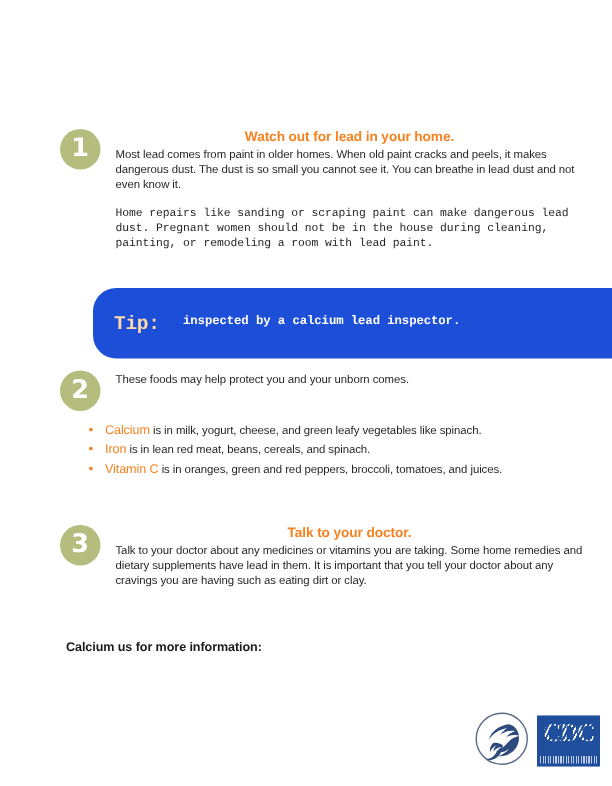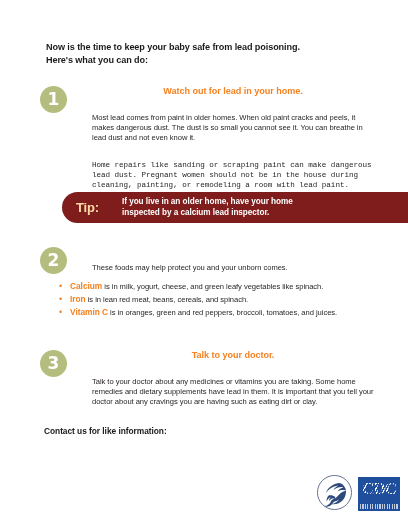--- a/index.html
+++ b/index.html
@@ -68,40 +68,41 @@
     color: #f58220;
     line-height: 11px;
     margin: 0 0 1px 0;
     letter-spacing: -0.05px;
     text-align: center;
   }
   .sec-text {
     font-size: 7.6px;
     line-height: 10.2px;
     color: #231f20;
-    margin: 16px;
+    margin: 1px;
     letter-spacing: -0.05px;
   }
   .sec-text + .sec-text {
     margin-top: 9px;
     font-family: Liberation Mono, monospace;
   }
 
   
   .tip-banner {
     position: absolute;
     left: 62px;
     top: 192px;
     width: 346px;
-    height: 31px;
-    background: #7f1d1d;
+    height: 47px;
+    background: #1d4ed8;
     border-top-left-radius: 15.5px;
     border-bottom-left-radius: 15.5px;
     display: flex;
     align-items: center;
+    font-family: Liberation Mono, monospace;
   }
   .tip-label {
     font-size: 13px;
     font-weight: bold;
     color: #ffd9a8;
     margin-left: 14px;
     width: 46px;
     flex: none;
     letter-spacing: -0.2px;
   }
@@ -131,21 +132,21 @@
     content: "\2022";
     position: absolute;
     left: -11px;
     top: -1px;
     color: #f58220;
     font-size: 9px;
     line-height: 11px;
   }
   .nutrient {
     color: #f58220;
-    font-weight: bold;
+    font-weight: normal;
     font-size: 8.4px;
     margin-top: 48px;
   }
 
   
   .contact {
     position: absolute;
     left: 44px;
     top: 426px;
     font-size: 8.4px;
@@ -214,38 +215,33 @@
       #1f4e9c 0.8px, #1f4e9c 1.7px
     );
     opacity: 0.9;
   }
 </style>
 </head>
 <body>
 
 <div class="page">
 
-  <div class="intro">
-    <div>Now is the time to keep your baby safe from lead poisoning.</div>
-    <div>Here's what you can do:</div>
-  </div>
 
   <div class="section" style="top:86px;">
     <div class="num-badge">1</div>
     <div class="sec-body">
       <p class="sec-head">Watch out for lead in your home.</p>
       <p class="sec-text">Most lead comes from paint in older homes. When old paint cracks and peels, it makes dangerous dust. The dust is so small you cannot see it. You can breathe in lead dust and not even know it.</p>
       <p class="sec-text">Home repairs like sanding or scraping paint can make dangerous lead dust. Pregnant women should not be in the house during cleaning, painting, or remodeling a room with lead paint.</p>
     </div>
   </div>
 
   <div class="tip-banner">
     <div class="tip-label">Tip:</div>
     <div class="tip-text">
-      <div>If you live in an older home, have your home</div>
       <div>inspected by a calcium lead inspector.</div>
     </div>
   </div>
 
   <div class="section" style="top:247px;">
     <div class="num-badge">2</div>
     <div class="sec-body">
       <p class="sec-text">These foods may help protect you and your unborn comes.</p>
     </div>
   </div>
@@ -263,21 +259,21 @@
   </ul>
 
   <div class="section" style="top:350px;">
     <div class="num-badge">3</div>
     <div class="sec-body">
       <p class="sec-head">Talk to your doctor.</p>
       <p class="sec-text">Talk to your doctor about any medicines or vitamins you are taking. Some home remedies and dietary supplements have lead in them. It is important that you tell your doctor about any cravings you are having such as eating dirt or clay.</p>
     </div>
   </div>
 
-  <div class="contact">Contact us for like information:</div>
+  <div class="contact">Calcium us for more information:</div>
 
   <div class="logos">
 
     <svg class="hhs-logo" viewBox="0 0 100 100">
       <circle cx="50" cy="50" r="46" fill="none" stroke="#5a6a86" stroke-width="2.5"></circle>
       <g fill="#2e4a7d">
         <path d="M62 24 C44 27 30 38 27 52 C33 41 45 33 60 31 C55 34 50 38 47 43 C55 37 66 34 74 36 C68 38 62 42 58 47 C66 43 76 42 82 45 C74 46 67 50 62 56 C55 64 48 70 40 73 C47 76 56 74 63 68 C58 75 50 80 42 81 C53 83 65 79 73 70 C80 62 83 50 80 40 C77 31 70 25 62 24 Z"></path>
         <path d="M34 58 C30 62 28 68 29 74 C31 69 35 64 40 62 C37 65 35 69 35 73 C39 68 45 65 50 65 C45 68 41 72 39 77 C34 84 28 87 22 86 C27 90 35 89 41 84 C48 78 52 70 52 62 C47 58 40 56 34 58 Z"></path>
       </g>
     </svg>

